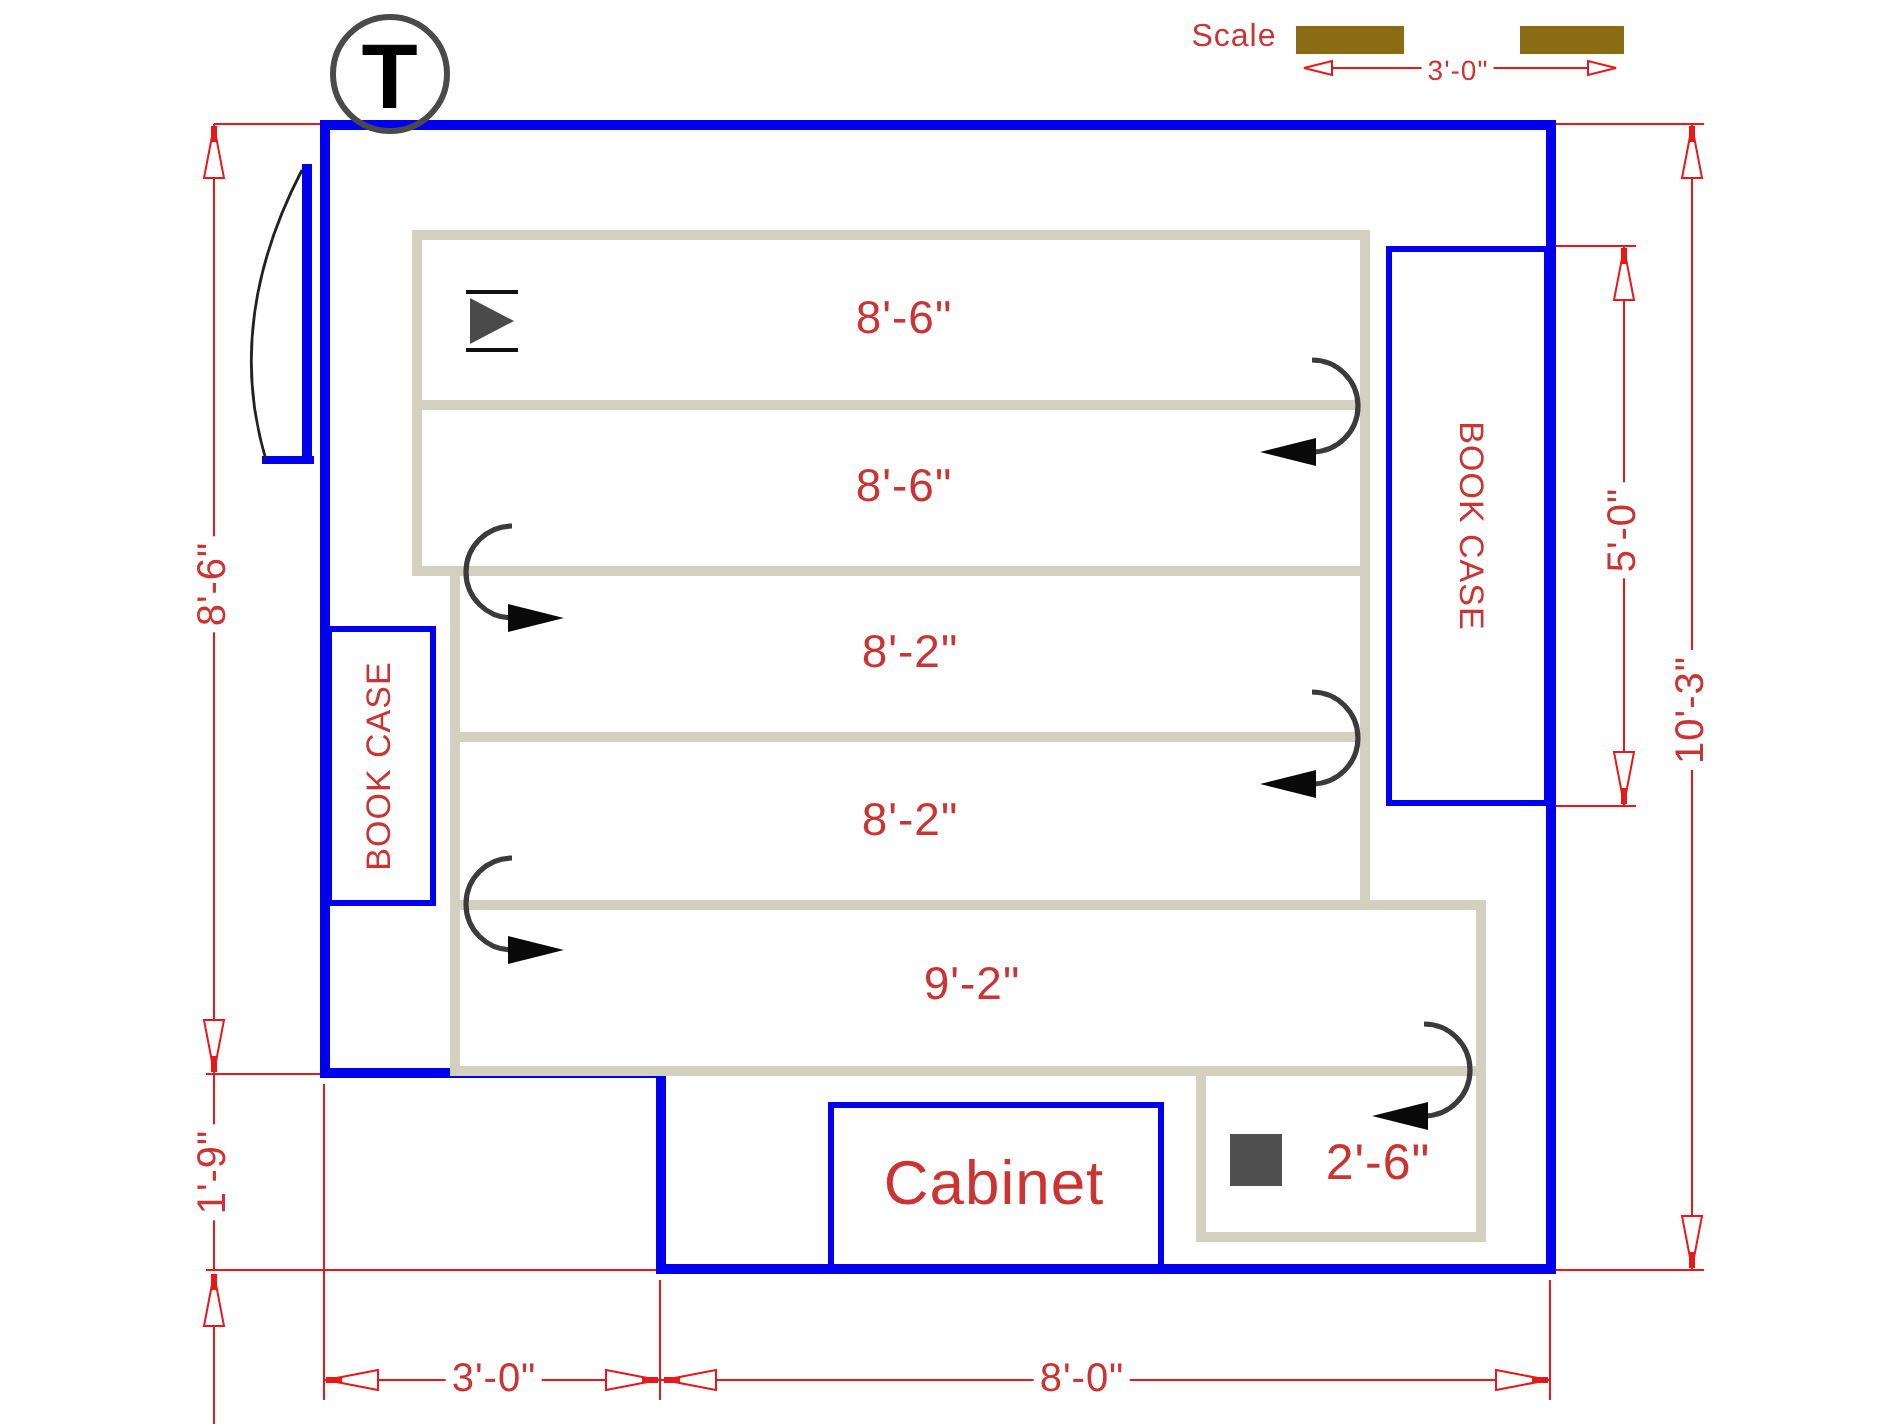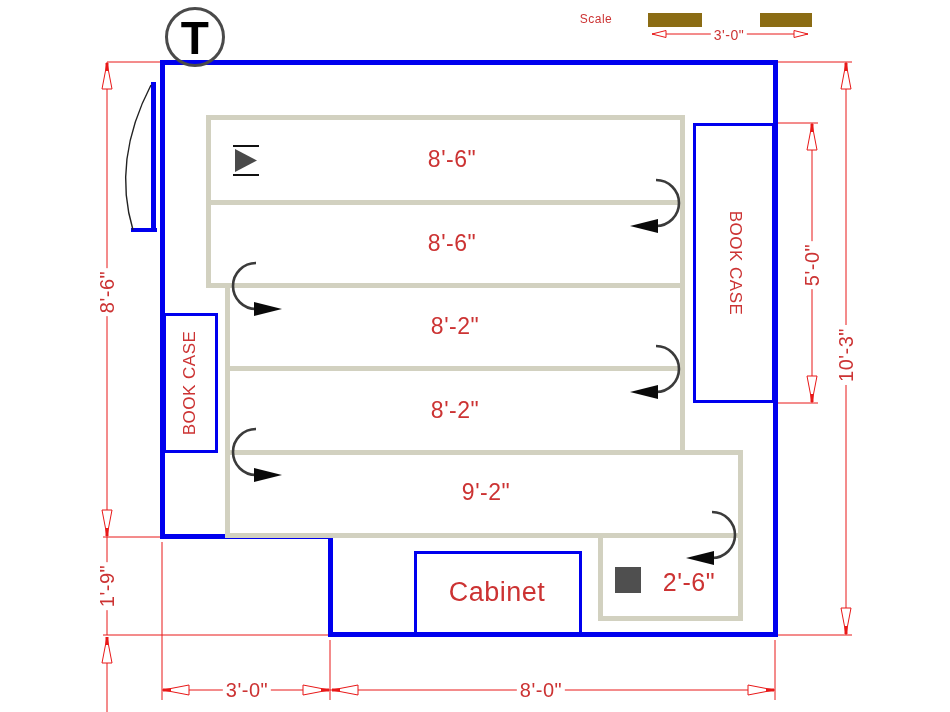--- a/index.html
+++ b/index.html
@@ -46,28 +46,28 @@
   <div class="shelf z2" style="left:738px;top:450px;width:5px;height:171px"></div>
   <div class="shelf z2" style="left:598px;top:533px;width:5px;height:88px"></div>
 
   <div class="box z3" style="left:163px;top:313px;width:55px;height:140px"></div>
   <div class="lbl v-ccw" style="left:190px;top:383px;font-size:17px;z-index:6">BOOK CASE</div>
 
   <div class="box z3" style="left:693px;top:123px;width:82px;height:280px"></div>
   <div class="lbl v-cw" style="left:735px;top:263px;font-size:17px;z-index:6">BOOK CASE</div>
 
   <div class="box z3" style="left:414px;top:551px;width:168px;height:84px"></div>
-  <div class="lbl" style="left:497px;top:592px;font-size:27px;z-index:6">Cabinet</div>
+  <div class="lbl" style="left:497px;top:592px;font-size:31px;z-index:6">Cabinet</div>
 
   <div class="abs z3" style="left:615px;top:567px;width:26px;height:26px;background:#4f4f4f"></div>
 
   <div class="abs z3" style="left:165px;top:7px;width:60px;height:60px;border:3px solid #4a4a4a;border-radius:50%;box-sizing:border-box"></div>
   <div class="lbl" style="left:195px;top:38px;font-size:46px;font-weight:bold;color:#000;z-index:6">T</div>
 
-  <div class="lbl" style="left:596px;top:19px;font-size:12px;z-index:6">Scale</div>
+  <div class="lbl" style="left:617px;top:19px;font-size:16px;z-index:6">Scale</div>
   <div class="abs z2" style="left:648px;top:13px;width:164px;height:14px;background:#8b6c14"></div>
   <div class="abs z3" style="left:702px;top:13px;width:58px;height:14px;background:#fff"></div>
   <div class="lbl dimtxt" style="left:729px;top:35px;font-size:14px;">3'-0"</div>
 
   <div class="lbl aisle" style="left:452px;top:159px">8'-6"</div>
   <div class="lbl aisle" style="left:452px;top:243px">8'-6"</div>
   <div class="lbl aisle" style="left:455px;top:326px">8'-2"</div>
   <div class="lbl aisle" style="left:455px;top:410px">8'-2"</div>
   <div class="lbl aisle" style="left:486px;top:492px">9'-2"</div>
   <div class="lbl aisle" style="left:689px;top:582px;font-size:25px">2'-6"</div>

